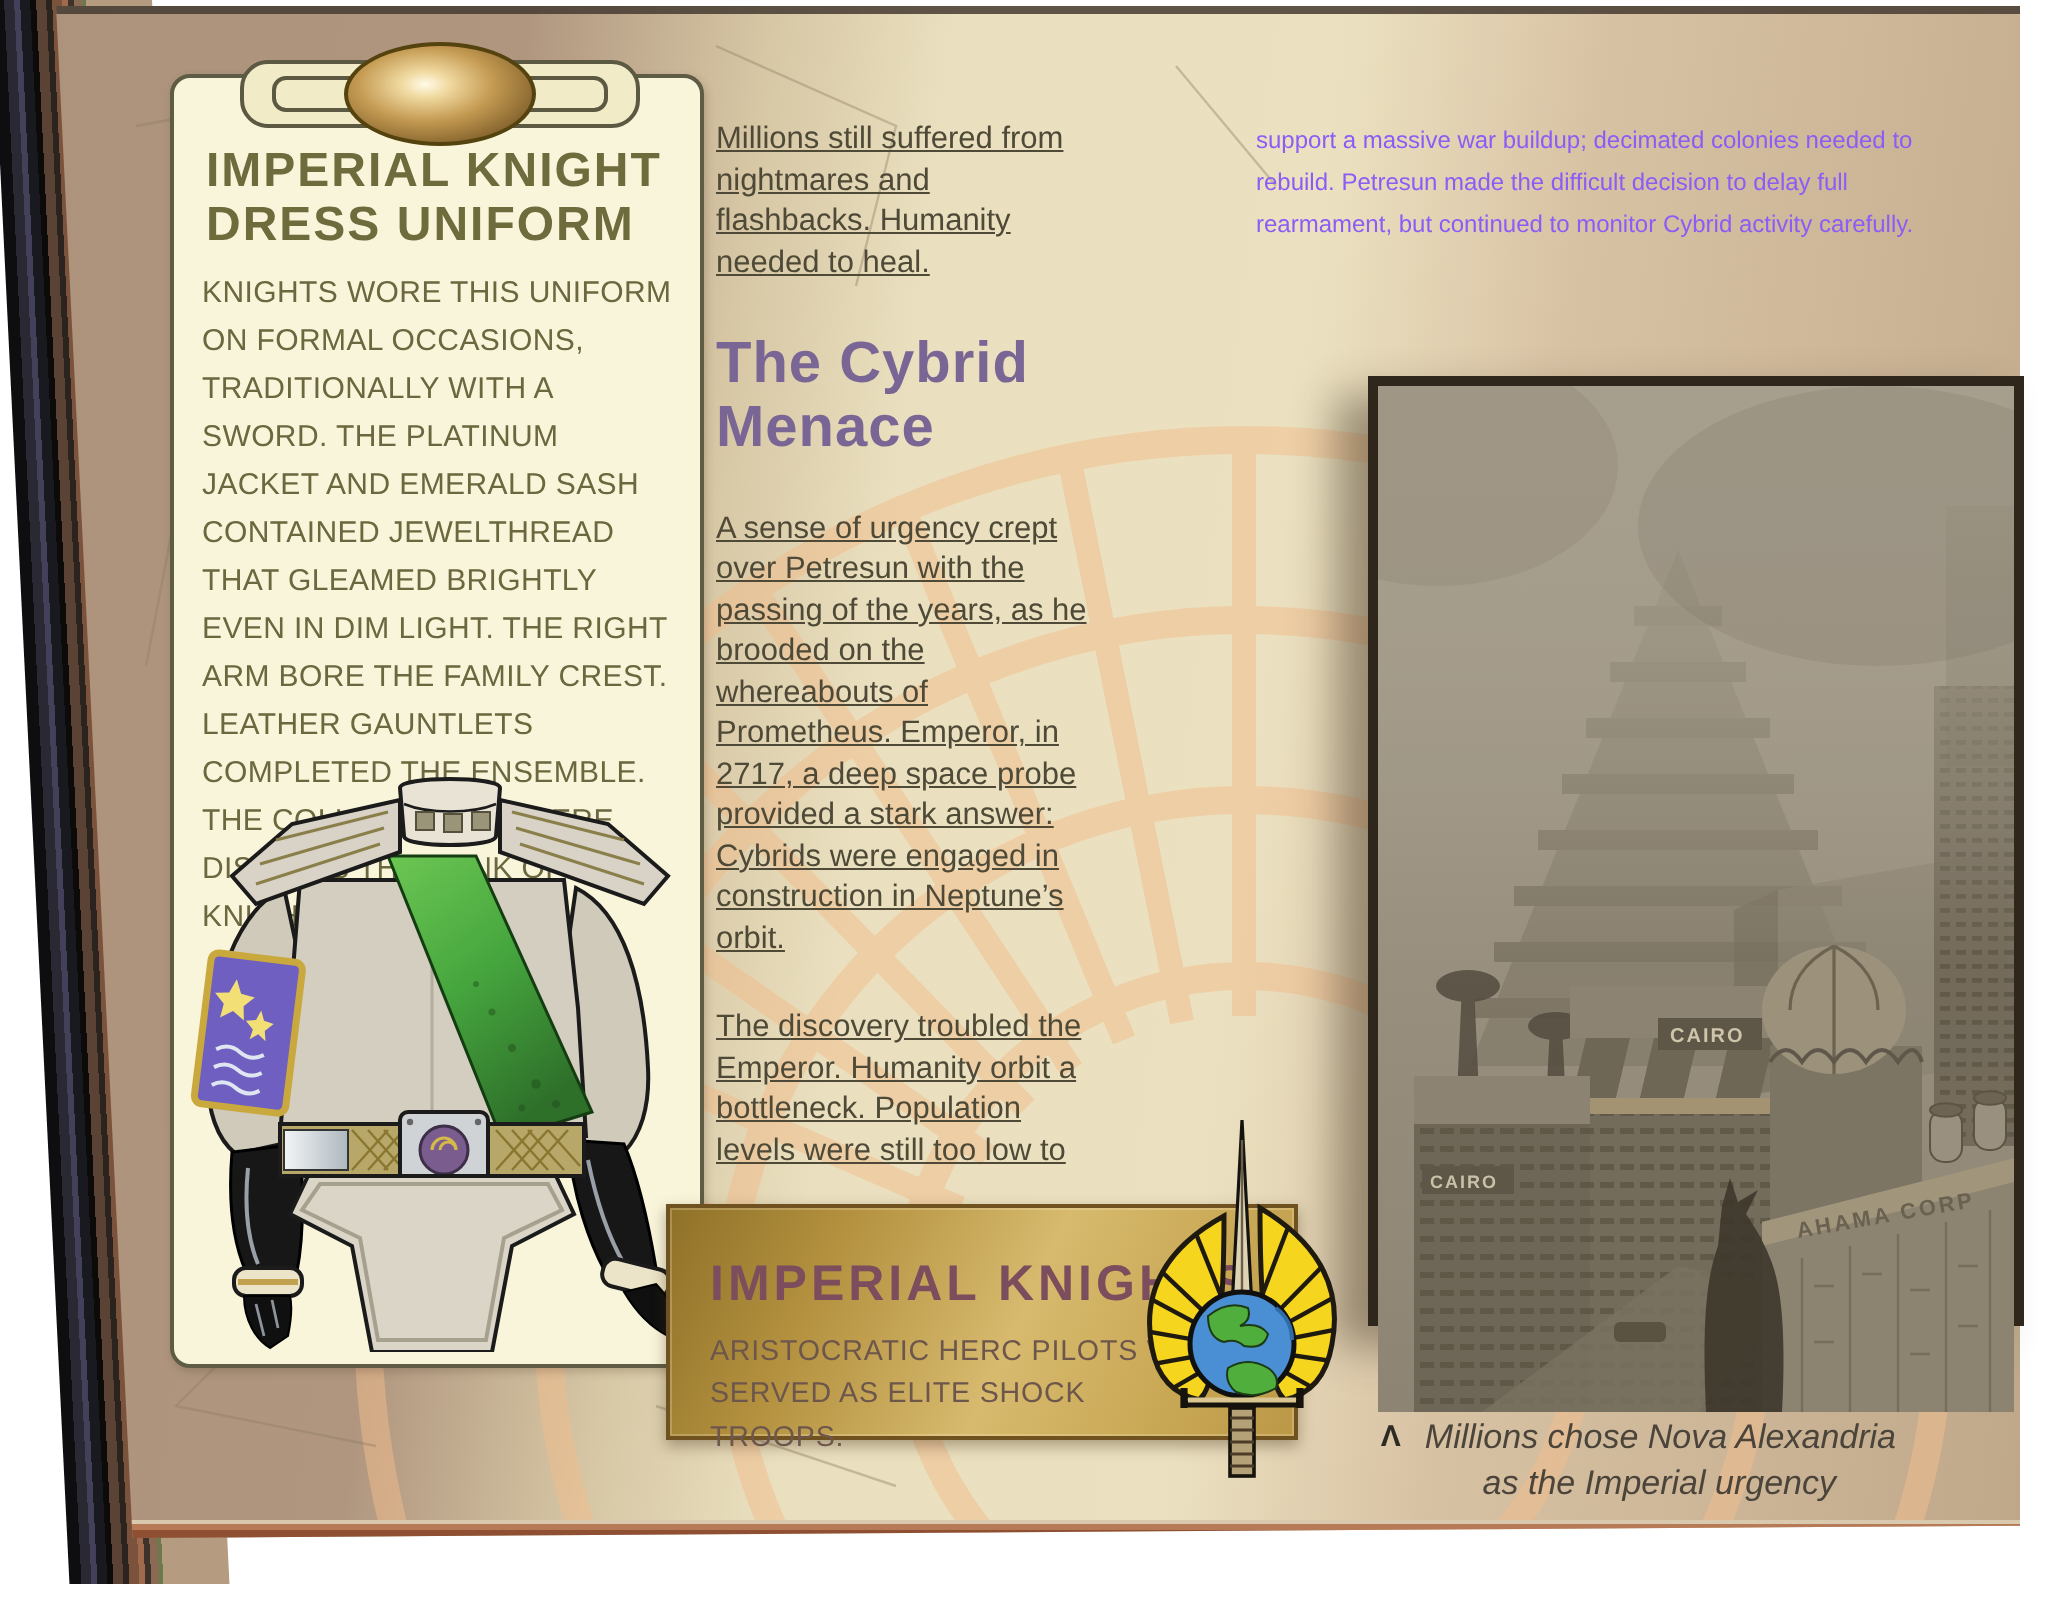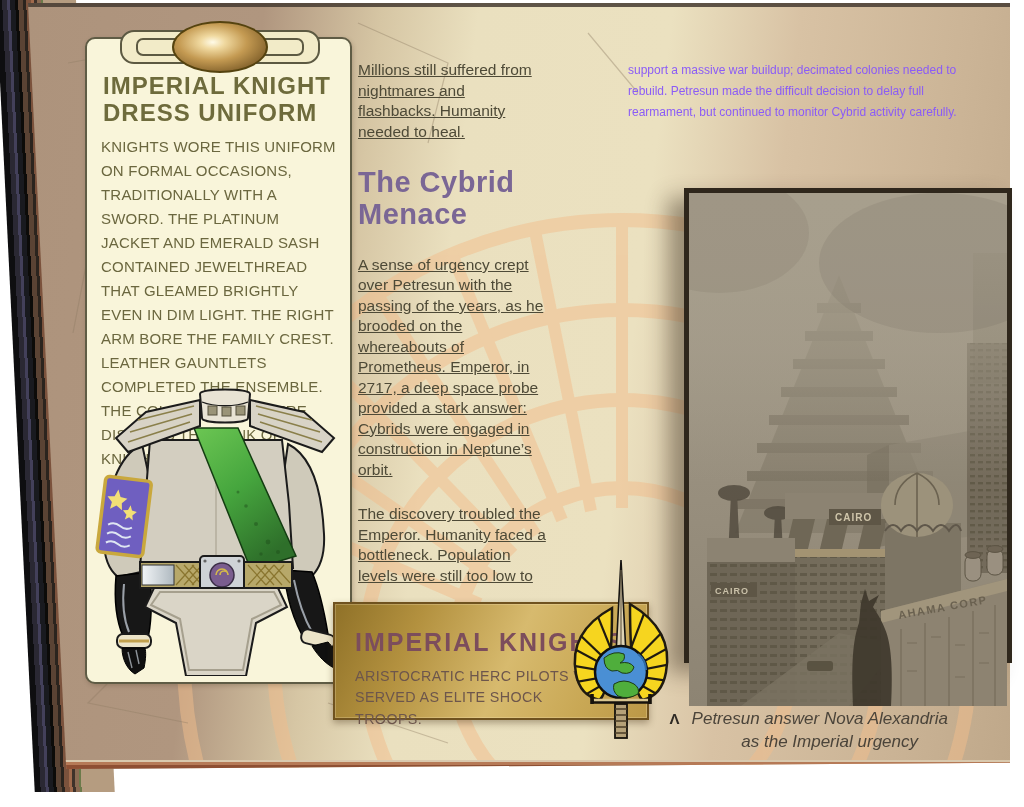--- a/index.html
+++ b/index.html
@@ -195,21 +195,21 @@
     <g stroke="#8a7f4a" stroke-width="1.5" fill="none">
       <path d="M106,22 L50,36 M104,30 L42,48 M102,38 L40,58"></path>
       <path d="M168,22 L224,36 M170,30 L232,48 M172,38 L234,58"></path>
     </g>
   </svg>
 
   <div class="col-mid">
     <p class="para">Millions still suffered from nightmares and flashbacks. Humanity needed to heal.</p>
     <div class="heading">The Cybrid Menace</div>
     <p class="para">A sense of urgency crept over Petresun with the passing of the years, as he brooded on the whereabouts of Prometheus. Emperor, in 2717, a deep space probe provided a stark answer: Cybrids were engaged in construction in Neptune’s orbit.</p>
-    <p class="para">The discovery troubled the Emperor. Humanity faced a bottleneck. Population levels were still too low to</p>
+    <p class="para">The discovery troubled the Emperor. Humanity orbit a bottleneck. Population levels were still too low to</p>
   </div>
 
   <div class="col-right">
     <p style="margin:0">support a massive war buildup; decimated colonies needed to rebuild. Petresun made the difficult decision to delay full rearmament, but continued to monitor Cybrid activity carefully.</p>
   </div>
 
   <div class="city-figure">
     <svg width="318" height="513" viewBox="0 0 318 513">
       <defs>
         <linearGradient id="cityBg" x1="0" y1="0" x2="0" y2="1">
@@ -359,18 +359,18 @@
 
     <path d="M40,136 V146 M98,136 V146 M40,144 H98" fill="none" stroke="#16120c" stroke-width="3.6"></path>
     <path d="M42,142 H96" stroke="#d9c690" stroke-width="2.4"></path>
     <rect x="63" y="146" width="12" height="34" fill="#b5a178" stroke="#16120c" stroke-width="1.8"></rect>
     <path d="M63,151 h12 M63,157 h12 M63,163 h12 M63,169 h12 M63,175 h12" stroke="#4a3c26" stroke-width="1.4"></path>
   </svg>
 
   <div class="caption">
     <div class="cap-row1">
       <span class="cap-caret">Λ</span>
-      <span>Petresun answer Nova Alexandria</span>
+      <span>Millions chose Nova Alexandria</span>
     </div>
     <div class="cap-row2">as the Imperial urgency</div>
   </div>
 
 </div>
 
 </body></html>

